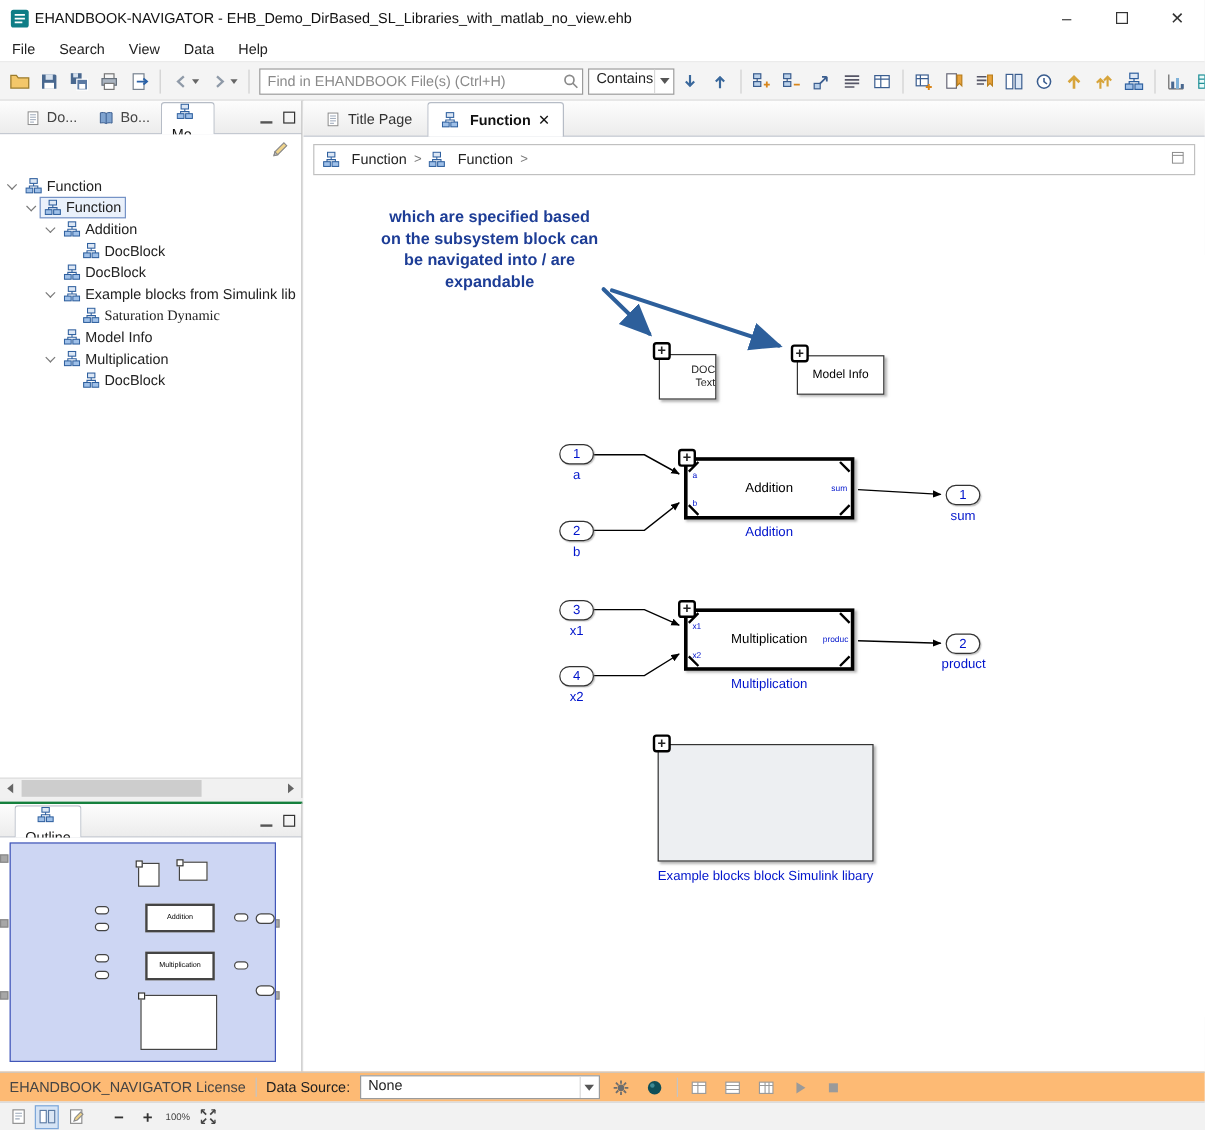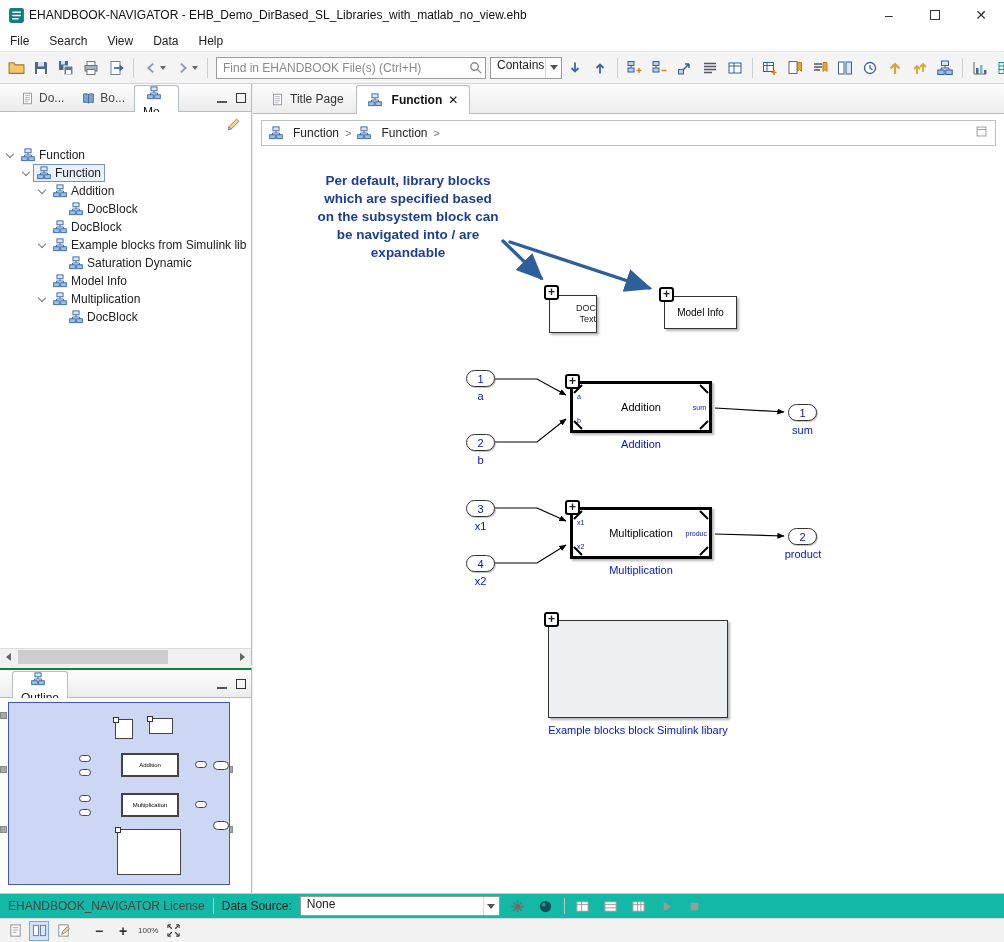--- a/index.html
+++ b/index.html
@@ -85,21 +85,21 @@
   .blk { position:absolute; background:#fff; border:1px solid #333; box-shadow:2px 2px 2px rgba(110,110,110,.5); z-index:2; }
   .blk.thick { border:3px solid #000; }
   .btitle { position:absolute; inset:0; display:flex; align-items:center; justify-content:center; font-size:11px; color:#000; }
   .notch { position:absolute; inset:0; width:100%; height:100%; }
   .badge { position:absolute; width:15px; height:15px; background:#fff; border:2px solid #000; border-radius:3px; font:bold 12px/11px "Liberation Sans",sans-serif; text-align:center; z-index:6; }
   .port { position:absolute; width:29px; height:17px; background:#fff; border:1px solid #333; border-radius:9px; display:flex; align-items:center; justify-content:center; color:#0014cc; font-size:11px; box-shadow:1px 1px 1px rgba(120,120,120,.45); z-index:2; }
   .cap { position:absolute; color:#0014cc; font-size:11px; text-align:center; z-index:2; }
   .inlbl { position:absolute; color:#0014cc; font-size:7px; line-height:7px; z-index:3; }
 
   
-  .statusbar { position:absolute; left:0; right:0; bottom:24px; height:25px; background:#14b8a6; border-top:1px solid #c9c9c9; display:flex; align-items:center; padding:0 8px; gap:8px; }
+  .statusbar { position:absolute; left:0; right:0; bottom:24px; height:25px; background:#fdba74; border-top:1px solid #c9c9c9; display:flex; align-items:center; padding:0 8px; gap:8px; }
   .ssep { width:1px; height:16px; background:#c4c4c4; }
   .sicon { width:20px; height:20px; display:flex; align-items:center; justify-content:center; }
   .zoombar { position:absolute; left:0; right:0; bottom:0; height:24px; background:#f2f2f2; border-top:1px solid #d6d6d6; display:flex; align-items:center; padding:0 5px; gap:4px; }
   .zbtn { min-width:20px; height:20px; display:flex; align-items:center; justify-content:center; color:#333; border:1px solid transparent; }
   .zbtn.sel { background:#d6e4f5; border-color:#7da7d9; }
   .zglyph { font-weight:bold; font-size:14px; color:#333; }
 </style>
 </head>
 <body>
 
@@ -422,21 +422,21 @@
 <svg width="14" height="14" viewBox="0 0 16 16">
   <rect x="4.5" y="1" width="7" height="4.5" fill="#dce7f5" stroke="#2e5f9e"></rect>
   <rect x="0.8" y="10" width="6.4" height="4.5" fill="#9fc0e8" stroke="#2e5f9e"></rect>
   <rect x="8.8" y="10" width="6.4" height="4.5" fill="#9fc0e8" stroke="#2e5f9e"></rect>
   <path d="M8 5.5V8M4 10V8h8v2" fill="none" stroke="#2e5f9e"></path>
 </svg>
 </span>
                   <span>Example blocks from Simulink lib</span>
                 </span>
             </div>
-            <div class="trow" style="padding-left:52px;">
+            <div class="trow" style="padding-left:52px;font-family:Liberation Serif, serif;">
               <span class="chev"></span>
               <span class="wrap">
                   <span class="ticon">
 <svg width="14" height="14" viewBox="0 0 16 16">
   <rect x="4.5" y="1" width="7" height="4.5" fill="#dce7f5" stroke="#2e5f9e"></rect>
   <rect x="0.8" y="10" width="6.4" height="4.5" fill="#9fc0e8" stroke="#2e5f9e"></rect>
   <rect x="8.8" y="10" width="6.4" height="4.5" fill="#9fc0e8" stroke="#2e5f9e"></rect>
   <path d="M8 5.5V8M4 10V8h8v2" fill="none" stroke="#2e5f9e"></path>
 </svg>
 </span>
@@ -621,21 +621,20 @@
             <path d="M242 415 H284 L313 397" marker-end="url(#mA)"></path>
             <path d="M462 386 L531 388" marker-end="url(#mA)"></path>
           </g>
           <g stroke="#2d5f9b" stroke-width="3.4" fill="none" stroke-linecap="round">
             <path d="M250 93 L288 130" marker-end="url(#mB)"></path>
             <path d="M257 94 L396 140" marker-end="url(#mB)"></path>
           </g>
         </svg>
 
         <div class="anno">
-          <div>Per default, library blocks</div>
           <div>which are specified based</div>
           <div>on the subsystem block can</div>
           <div>be navigated into / are</div>
           <div>expandable</div>
         </div>
 
         <div class="blk" style="left:296px;top:147px;width:48px;height:38px;">
           <span class="badge" style="left:-6px;top:-11px;">+</span>
           <div style="text-align:right;font-size:9px;line-height:11px;padding-top:7px;">
             <div>DOC</div>

